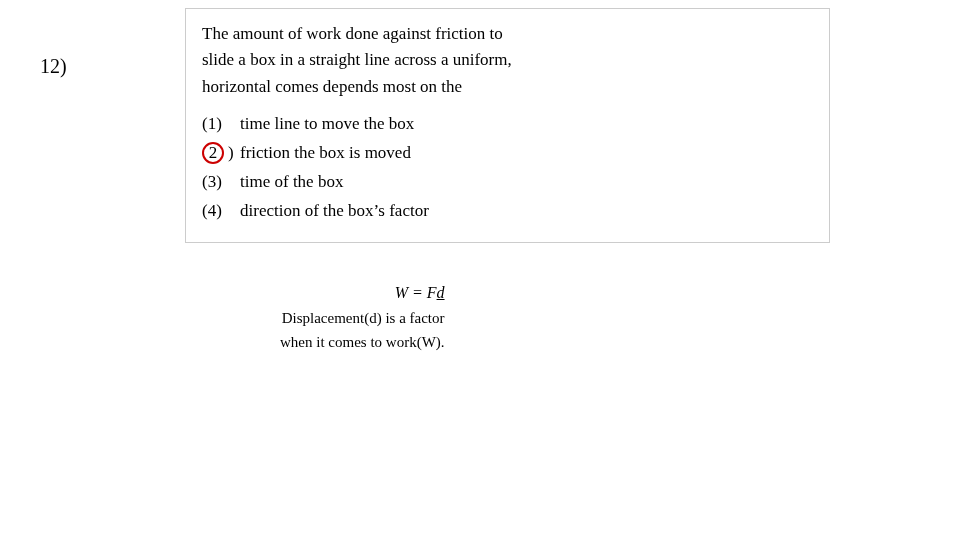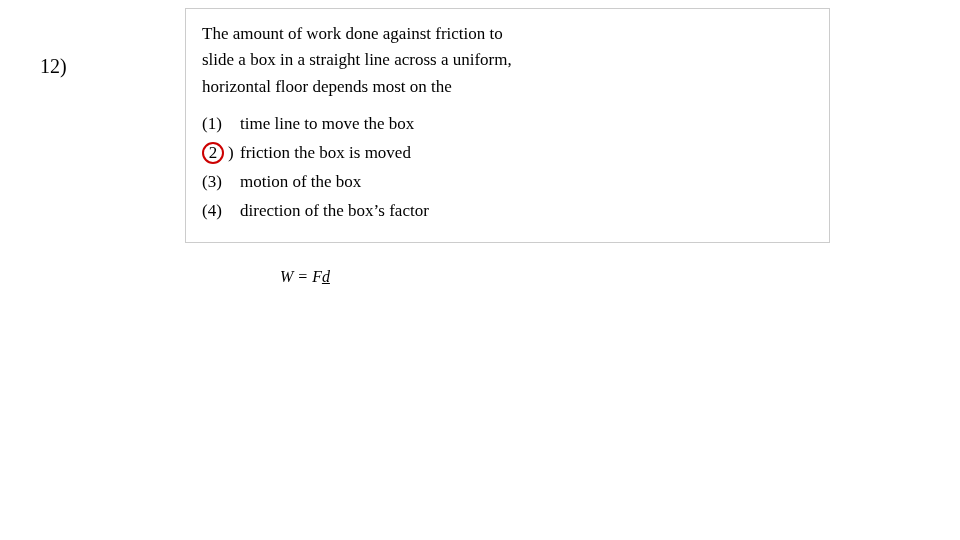--- a/index.html
+++ b/index.html
@@ -77,21 +77,21 @@
       font-size: 17px;
       margin-right: 4px;
       color: #000;
       position: relative;
       top: 0px;
     }
 
     .answer-section {
       position: absolute;
       left: 280px;
-      top: 268px;
+      top: 284px;
       text-align: right;
     }
 
     .formula-line {
       font-size: 16px;
       font-style: italic;
       margin-bottom: 4px;
     }
 
     .formula-line .var-W {
@@ -117,47 +117,49 @@
 <body>
 
 <div class="page-container">
 
   <div class="question-number">12)</div>
 
   <div class="question-box">
     <div class="question-text">
       <span>The amount of work done against friction to</span><br>
       <span>slide a box in a straight line across a uniform,</span><br>
-      <span>horizontal floor depends most on the</span>
+      <span>horizontal comes depends most on the</span>
     </div>
 
     <ul class="options-list">
       <li>
         <span class="option-label">(1)</span>
         <span>time line to move the box</span>
       </li>
       <li>
         <span class="option-label" style="display:flex;align-items:center;min-width:38px;">
           <span class="circled">2</span>
           <span>)</span>
         </span>
         <span>friction the box is moved</span>
       </li>
       <li>
         <span class="option-label">(3)</span>
-        <span>motion of the box</span>
+        <span>time of the box</span>
       </li>
       <li>
         <span class="option-label">(4)</span>
         <span>direction of the box’s factor</span>
       </li>
     </ul>
   </div>
 
   <div class="answer-section">
     <div class="formula-line">
       <span class="var-W">W</span>
       <span> = </span>
       <span class="var-F">F</span><span class="var-d">d</span>
     </div>
+    <div class="explanation-line">Displacement(d) is a factor</div>
+    <div class="explanation-line">when it comes to work(W).</div>
   </div>
 
 </div>
 
 </body></html>

